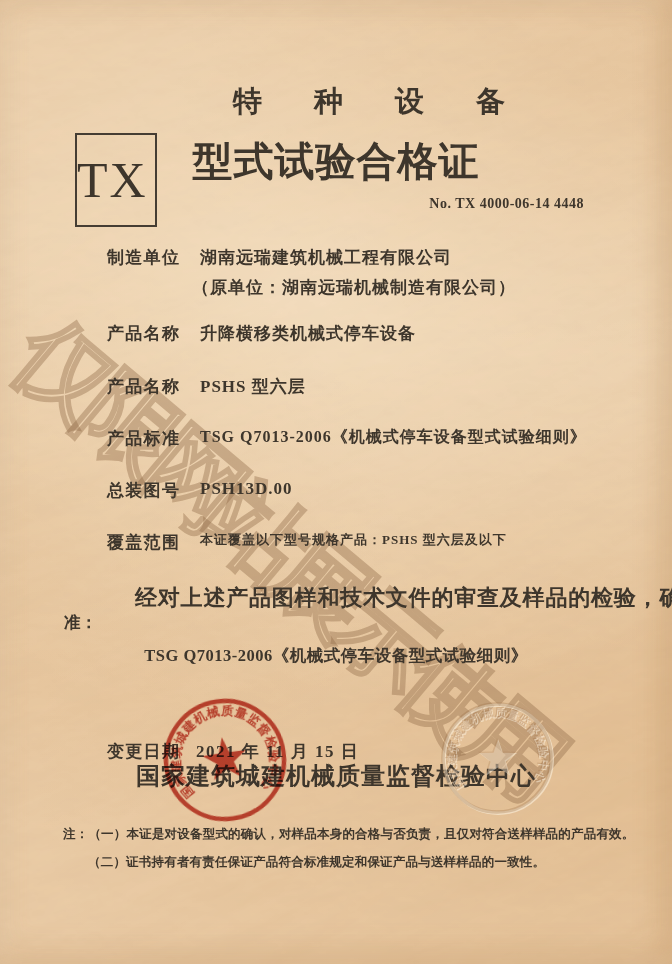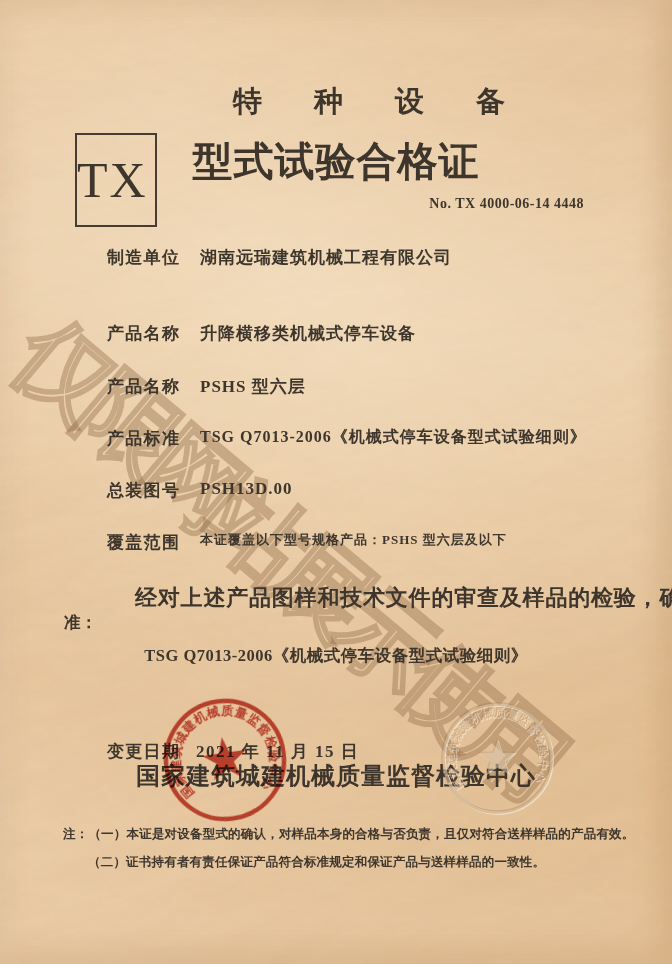--- a/index.html
+++ b/index.html
@@ -93,20 +93,24 @@
   <div class="txbox">
     <span>TX</span>
   </div>
   <div class="title">型式试验合格证</div>
   <div class="certno">No. TX 4000-06-14 4448</div>
 
   <div class="row f0">
     <span class="lbl">制造单位</span>
     <span class="val">湖南远瑞建筑机械工程有限公司</span>
   </div>
+  <div class="row f1">
+    <span class="lbl"></span>
+    <span class="val">（原单位：湖南远瑞机械制造有限公司）</span>
+  </div>
   <div class="row f2">
     <span class="lbl">产品名称</span>
     <span class="val">升降横移类机械式停车设备</span>
   </div>
   <div class="row f3">
     <span class="lbl">产品名称</span>
     <span class="val">PSHS 型六层</span>
   </div>
   <div class="row f4">
     <span class="lbl">产品标准</span>

